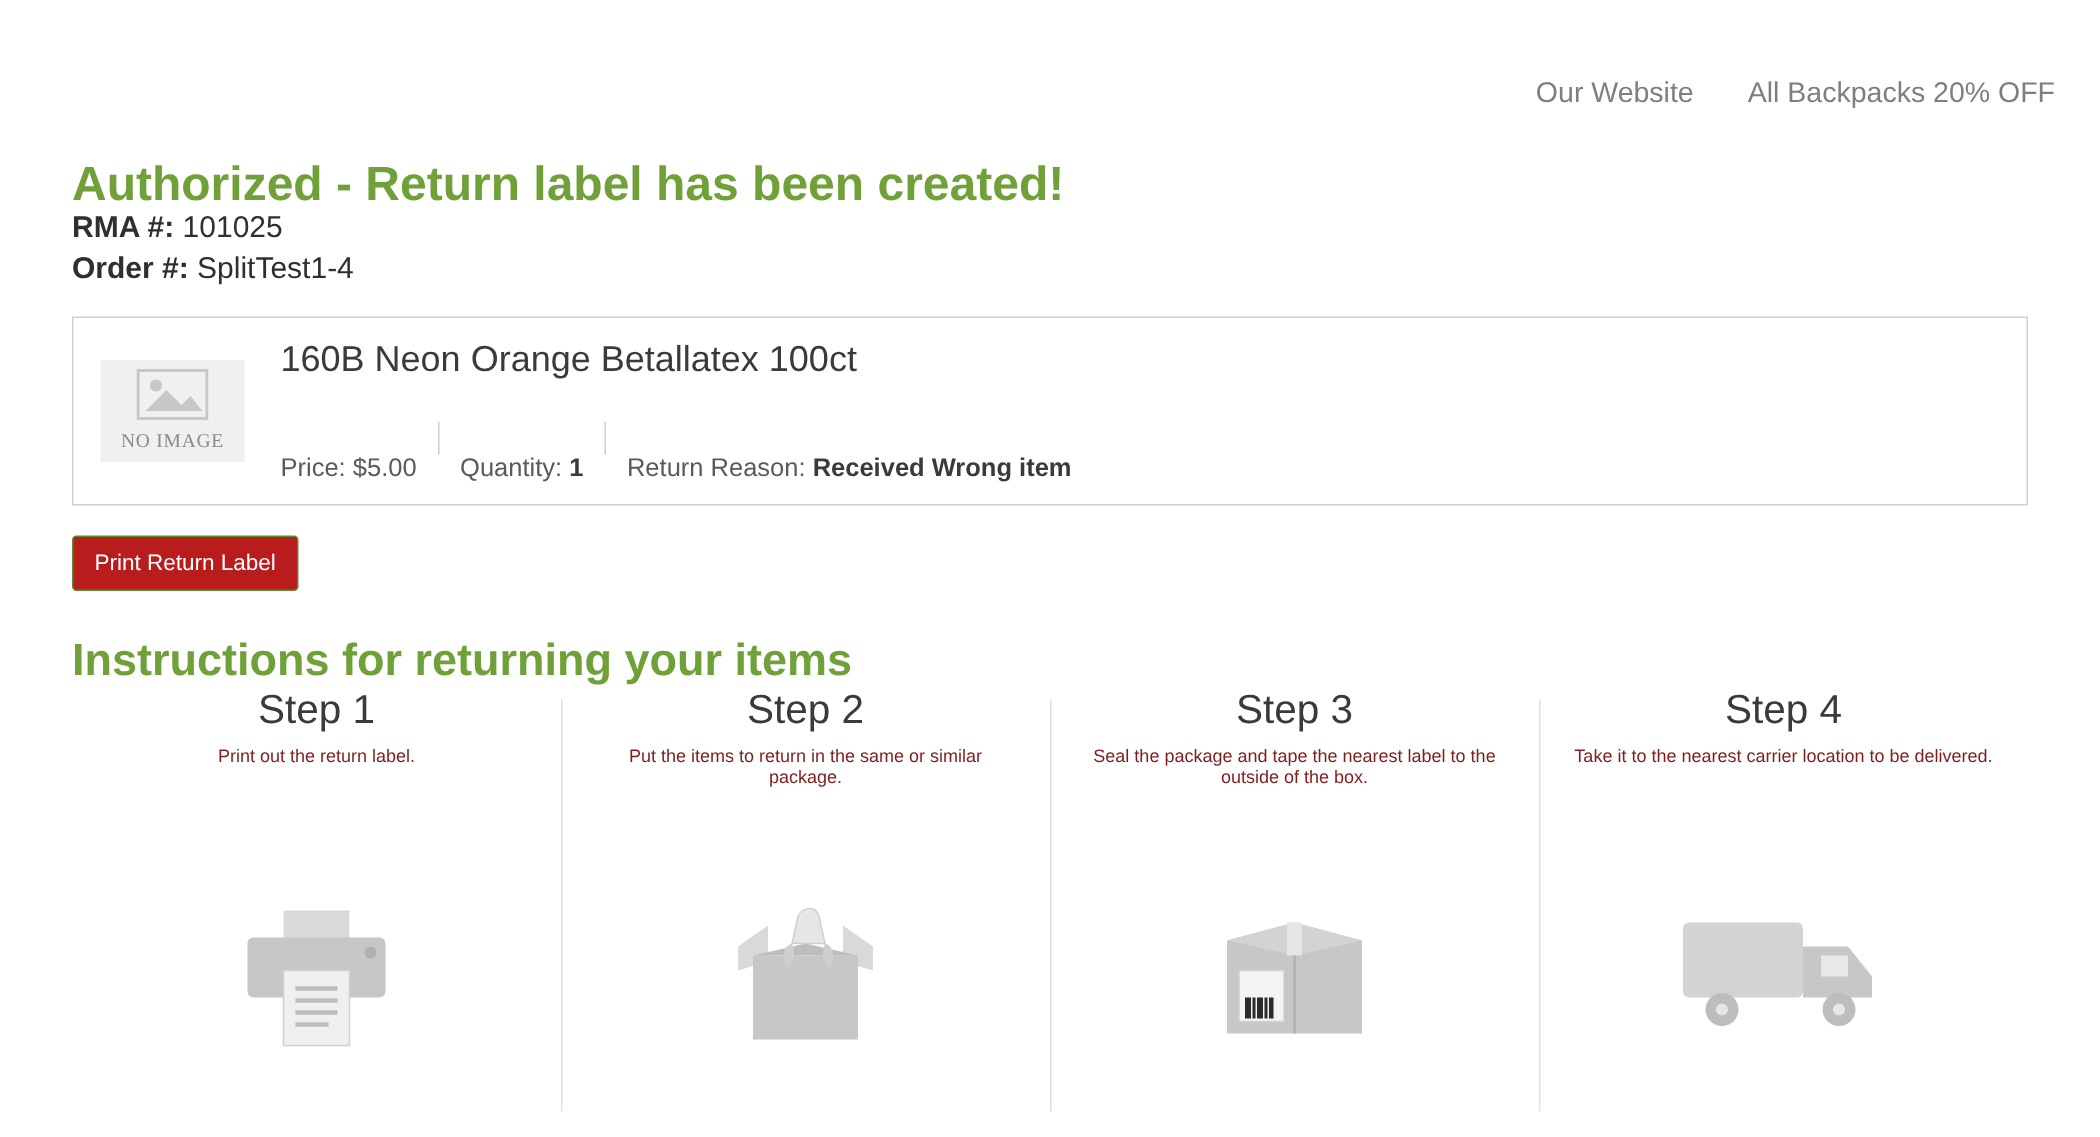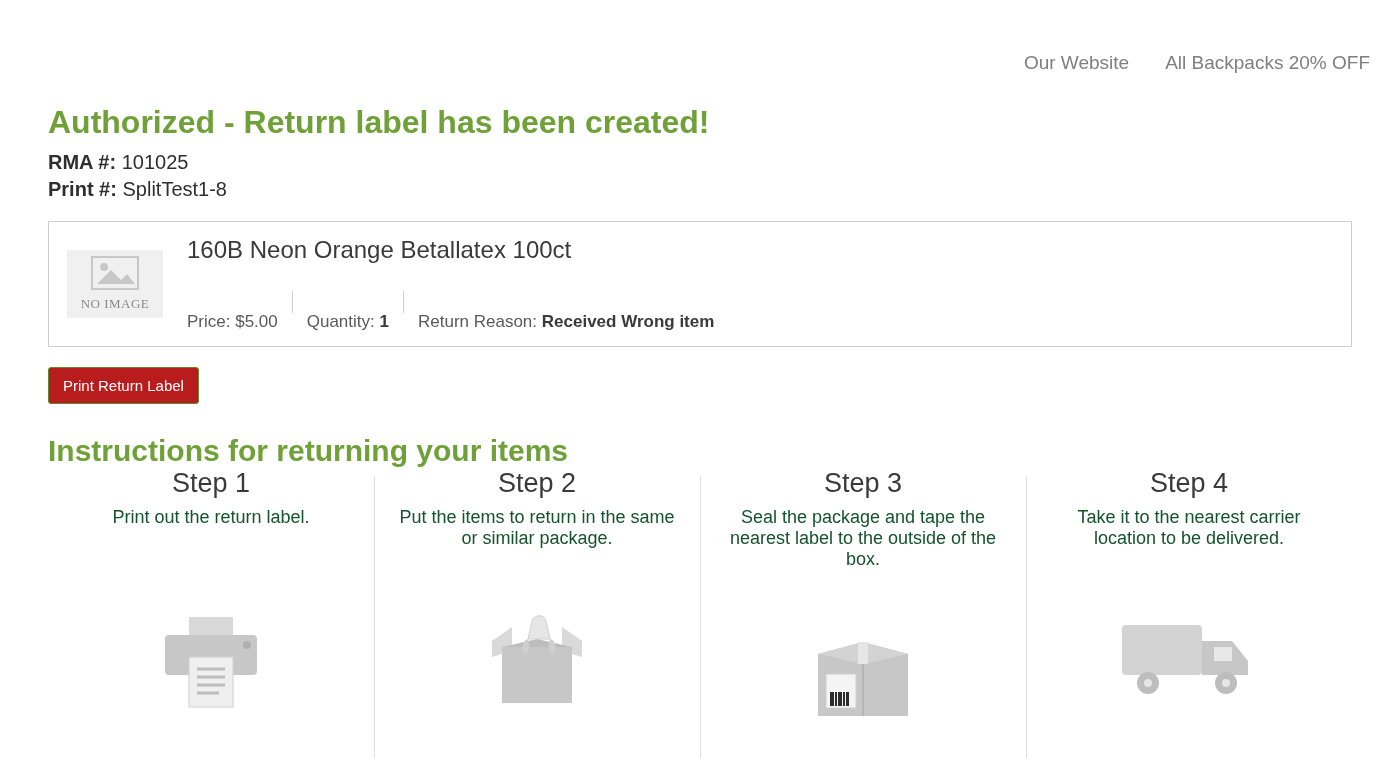--- a/index.html
+++ b/index.html
@@ -16,21 +16,21 @@
     padding: 52px 30px 0 0;
     font-size: 19px;
     color: #7f7f7f;
   }
   .topnav a { color: #7f7f7f; text-decoration: none; cursor: pointer; }
   .content { padding: 30px 48px 40px 48px; }
   h1.page-title {
     color: #6fa138;
     font-size: 32px;
     font-weight: 700;
-    margin-bottom: 10px;
+    margin-bottom: 0;
   }
   .meta-line { font-size: 20px; color: #2f2f2f; margin-bottom: 4px; }
   .meta-line .label { font-weight: 700; }
   .item-box {
     border: 1px solid #cfcfcf;
     margin-top: 20px;
     padding: 14px 18px;
     display: flex;
     align-items: center;
     gap: 24px;
@@ -80,42 +80,42 @@
     position: relative;
   }
   .step + .step::before {
     content: "";
     position: absolute;
     left: 0; top: 8px; bottom: -40px;
     width: 1px;
     background: #e0e0e0;
   }
   .step-title { font-size: 27px; color: #3a3a3a; margin-bottom: 8px; }
-  .step-desc { font-size: 18px; color: #14532d; min-height: 46px; }
+  .step-desc { font-size: 12px; color: #7f1d1d; min-height: 46px; }
   .step-icon-wrap { margin-top: 58px; display:flex; justify-content:center; }
 </style>
 </head>
 <body>
 
 <div class="topnav">
   <a>Our Website</a>
   <a>All Backpacks 20% OFF</a>
 </div>
 
 <div class="content">
 
   <h1 class="page-title">Authorized - Return label has been created!</h1>
 
   <div class="meta-line">
     <span class="label">RMA #:</span>
     <span>101025</span>
   </div>
   <div class="meta-line">
-    <span class="label">Print #:</span>
-    <span>SplitTest1-8</span>
+    <span class="label">Order #:</span>
+    <span>SplitTest1-4</span>
   </div>
 
   <div class="item-box">
     <div class="img-placeholder">
       <svg width="48" height="34" viewBox="0 0 48 34">
         <rect x="1" y="1" width="46" height="32" fill="none" stroke="#c7c7c7" stroke-width="2"></rect>
         <circle cx="13" cy="11" r="4" fill="#c7c7c7"></circle>
         <polygon points="6,28 20,14 30,24 36,18 44,28" fill="#c7c7c7"></polygon>
       </svg>
       <span class="txt">NO IMAGE</span>

